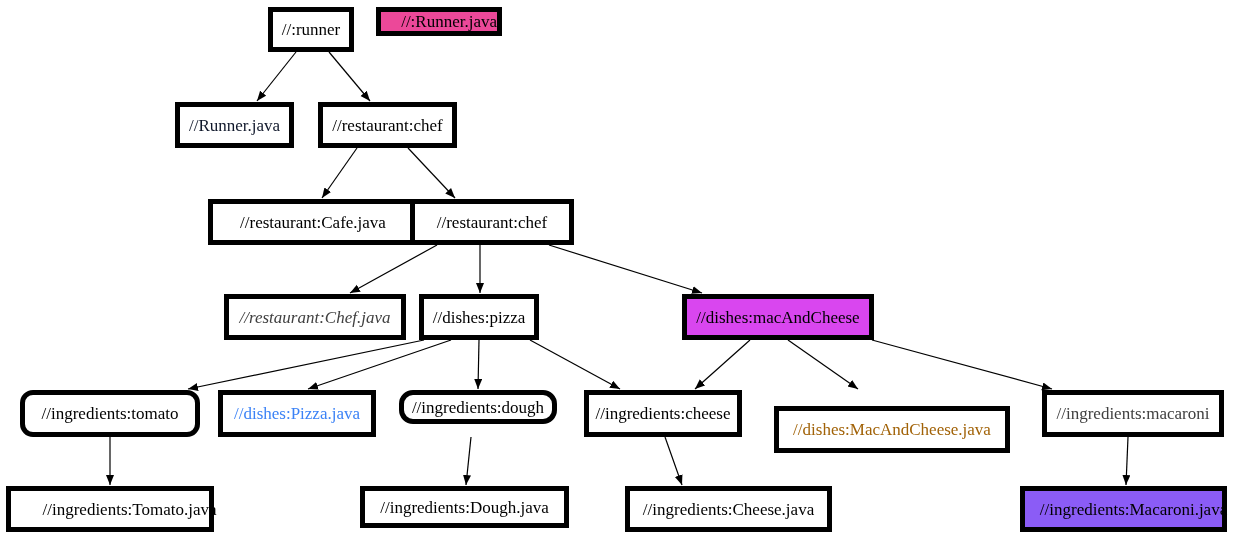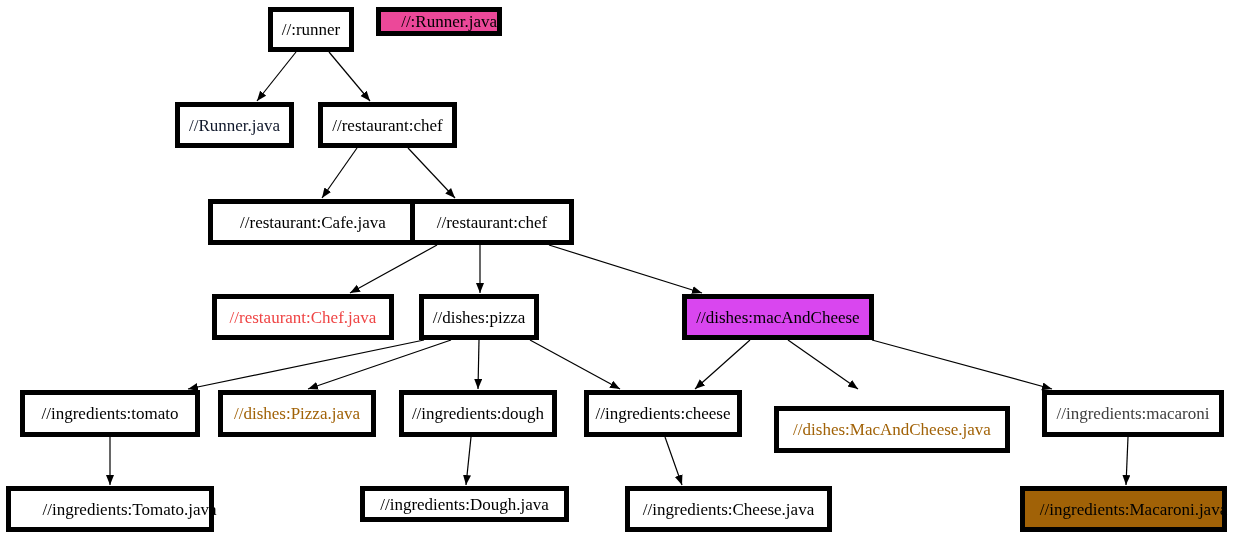--- a/index.html
+++ b/index.html
@@ -79,53 +79,53 @@
       </div>
       <div class="node" style="left: 318px; top: 102px; width: 139px; height: 46px; background: rgb(255, 255, 255); border-color: rgb(0, 0, 0); color: rgb(0, 0, 0);">
         <span>//restaurant:chef</span>
       </div>
       <div class="node" style="left: 208px; top: 199px; width: 210px; height: 46px; background: rgb(255, 255, 255); border-color: rgb(0, 0, 0); color: rgb(0, 0, 0);">
         <span>//restaurant:Cafe.java</span>
       </div>
       <div class="node" style="left: 410px; top: 199px; width: 164px; height: 46px; background: rgb(255, 255, 255); border-color: rgb(0, 0, 0); color: rgb(0, 0, 0);">
         <span>//restaurant:chef</span>
       </div>
-      <div class="node" style="left: 212px; top: 294px; width: 182px; height: 46px; background: rgb(255, 255, 255); border-color: rgb(0, 0, 0); color: #ef4444;">
+      <div class="node" style="left: 224px; top: 294px; width: 182px; height: 46px; background: rgb(255, 255, 255); border-color: rgb(0, 0, 0); color: #404040; font-style: italic;">
         <span>//restaurant:Chef.java</span>
       </div>
       <div class="node" style="left: 419px; top: 294px; width: 120px; height: 46px; background: rgb(255, 255, 255); border-color: rgb(0, 0, 0); color: rgb(0, 0, 0);">
         <span>//dishes:pizza</span>
       </div>
       <div class="node" style="left: 682px; top: 294px; width: 192px; height: 46px; background: #d946ef; border-color: rgb(0, 0, 0); color: rgb(0, 0, 0);">
         <span>//dishes:macAndCheese</span>
       </div>
-      <div class="node" style="left: 20px; top: 390px; width: 180px; height: 47px; background: rgb(255, 255, 255); border-color: rgb(0, 0, 0); color: rgb(0, 0, 0);">
+      <div class="node" style="left: 20px; top: 390px; width: 180px; height: 47px; background: rgb(255, 255, 255); border-color: rgb(0, 0, 0); color: rgb(0, 0, 0); border-radius: 13px;">
         <span>//ingredients:tomato</span>
       </div>
-      <div class="node" style="left: 218px; top: 390px; width: 158px; height: 47px; background: rgb(255, 255, 255); border-color: rgb(0, 0, 0); color: #a16207;">
+      <div class="node" style="left: 218px; top: 390px; width: 158px; height: 47px; background: rgb(255, 255, 255); border-color: rgb(0, 0, 0); color: #3b82f6;">
         <span>//dishes:Pizza.java</span>
       </div>
-      <div class="node" style="left: 399px; top: 390px; width: 158px; height: 47px; background: rgb(255, 255, 255); border-color: rgb(0, 0, 0); color: rgb(0, 0, 0);">
+      <div class="node" style="left: 399px; top: 390px; width: 158px; height: 34px; background: rgb(255, 255, 255); border-color: rgb(0, 0, 0); color: rgb(0, 0, 0); border-radius: 14px;">
         <span>//ingredients:dough</span>
       </div>
       <div class="node" style="left: 584px; top: 390px; width: 158px; height: 47px; background: rgb(255, 255, 255); border-color: rgb(0, 0, 0); color: rgb(0, 0, 0);">
         <span>//ingredients:cheese</span>
       </div>
       <div class="node" style="left: 774px; top: 390px; width: 236px; height: 47px; background: rgb(255, 255, 255); border-color: rgb(0, 0, 0); color: #a16207; margin-top: 16px;">
         <span>//dishes:MacAndCheese.java</span>
       </div>
       <div class="node" style="left: 1042px; top: 390px; width: 182px; height: 47px; background: rgb(255, 255, 255); border-color: rgb(0, 0, 0); color: #404040;">
         <span>//ingredients:macaroni</span>
       </div>
       <div class="node" style="left: 6px; top: 486px; width: 208px; height: 46px; background: rgb(255, 255, 255); border-color: rgb(0, 0, 0); color: rgb(0, 0, 0); padding-left: 39px;">
         <span>//ingredients:Tomato.java</span>
       </div>
-      <div class="node" style="left: 360px; top: 486px; width: 209px; height: 36px; background: rgb(255, 255, 255); border-color: rgb(0, 0, 0); color: rgb(0, 0, 0);">
+      <div class="node" style="left: 360px; top: 486px; width: 209px; height: 42px; background: rgb(255, 255, 255); border-color: rgb(0, 0, 0); color: rgb(0, 0, 0);">
         <span>//ingredients:Dough.java</span>
       </div>
       <div class="node" style="left: 585px; top: 486px; width: 207px; height: 46px; background: rgb(255, 255, 255); border-color: rgb(0, 0, 0); color: rgb(0, 0, 0); margin-left: 40px;">
         <span>//ingredients:Cheese.java</span>
       </div>
-      <div class="node" style="left: 1020px; top: 486px; width: 207px; height: 46px; background: #a16207; border-color: rgb(0, 0, 0); color: rgb(0, 0, 0); padding-left: 20px;">
+      <div class="node" style="left: 1020px; top: 486px; width: 207px; height: 46px; background: #8b5cf6; border-color: rgb(0, 0, 0); color: rgb(0, 0, 0); padding-left: 20px;">
         <span>//ingredients:Macaroni.java</span>
       </div>
     </div>
 </div>
 
 </body></html>

